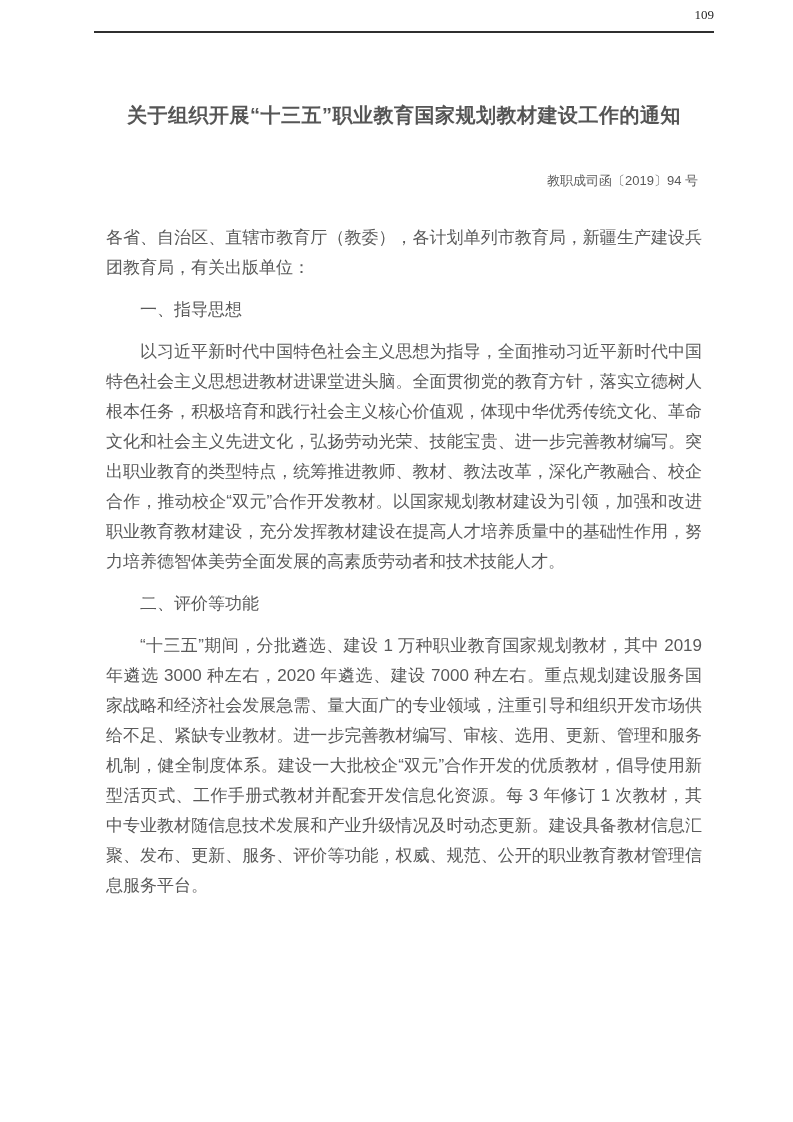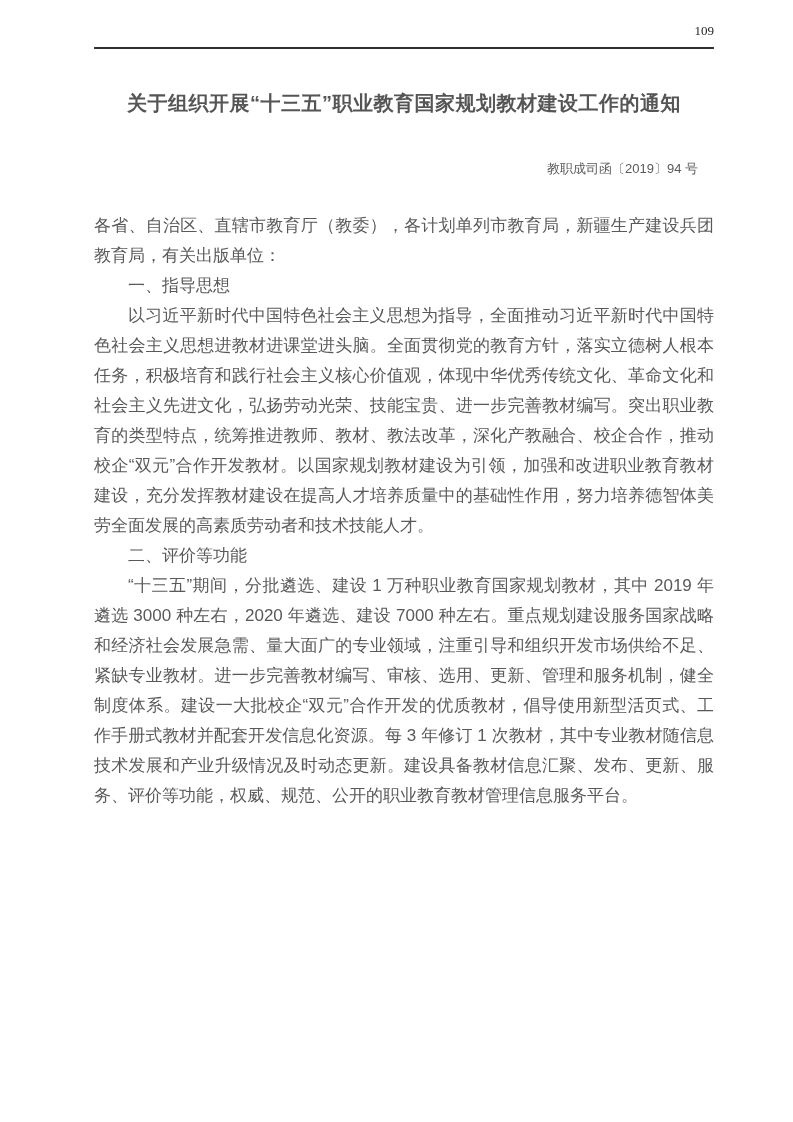--- a/index.html
+++ b/index.html
@@ -9,61 +9,61 @@
     --pagenum-color:#1f1f1f;
     --page-bg:#ffffff;
   }
   html,body{margin:0;padding:0;background:#ffffff;}
   .page{
     position:relative;
     width:793px;
     height:1056px;
     box-sizing:border-box;
     background:var(--page-bg);
-    padding:16px 79px 0 94px;
+    padding:0 79px 0 94px;
     font-family:"Liberation Sans","DejaVu Sans",sans-serif;
     color:var(--text-color);
     overflow:hidden;
   }
   .page-number{
     text-align:right;
     font-family:"Liberation Serif","DejaVu Serif",serif;
     font-size:13px;
     line-height:18px;
     padding-top:6px;
     color:var(--pagenum-color);
   }
   .header-rule{
     border:none;
     border-top:2px solid var(--rule-color);
     margin:7px 0 0 0;
   }
   .doc-title{
-    margin:40px 0 0 0;
+    margin:68px 0 0 0;
     font-size:20px;
     line-height:28px;
     font-weight:bold;
     text-align:center;
     color:var(--title-color);
     letter-spacing:0.5px;
   }
   .doc-number{
     margin-top:40px;
     padding-right:16px;
     font-size:13px;
     line-height:24px;
     text-align:right;
   }
   .paragraphs{
     margin-top:30px;
     font-size:17px;
     line-height:30px;
     text-align:justify;
   }
-  .para{margin:0;}
+  .para{margin:12px;}
   .para.body,
   .para.heading{text-indent:2em;}
   .para.gap-before{margin-top:30px;}
 </style>
 </head>
 <body>
 
 <div class="page">
   <header>
     <div class="page-number">109</div>

